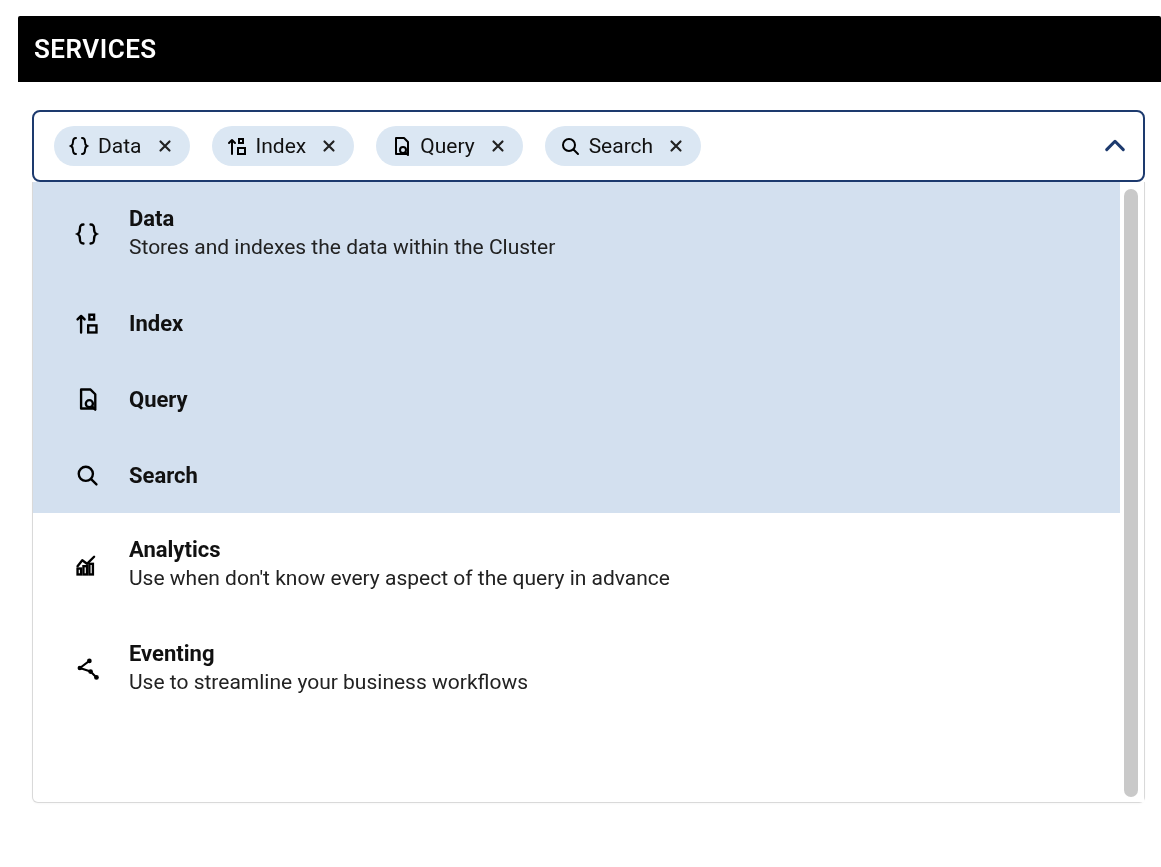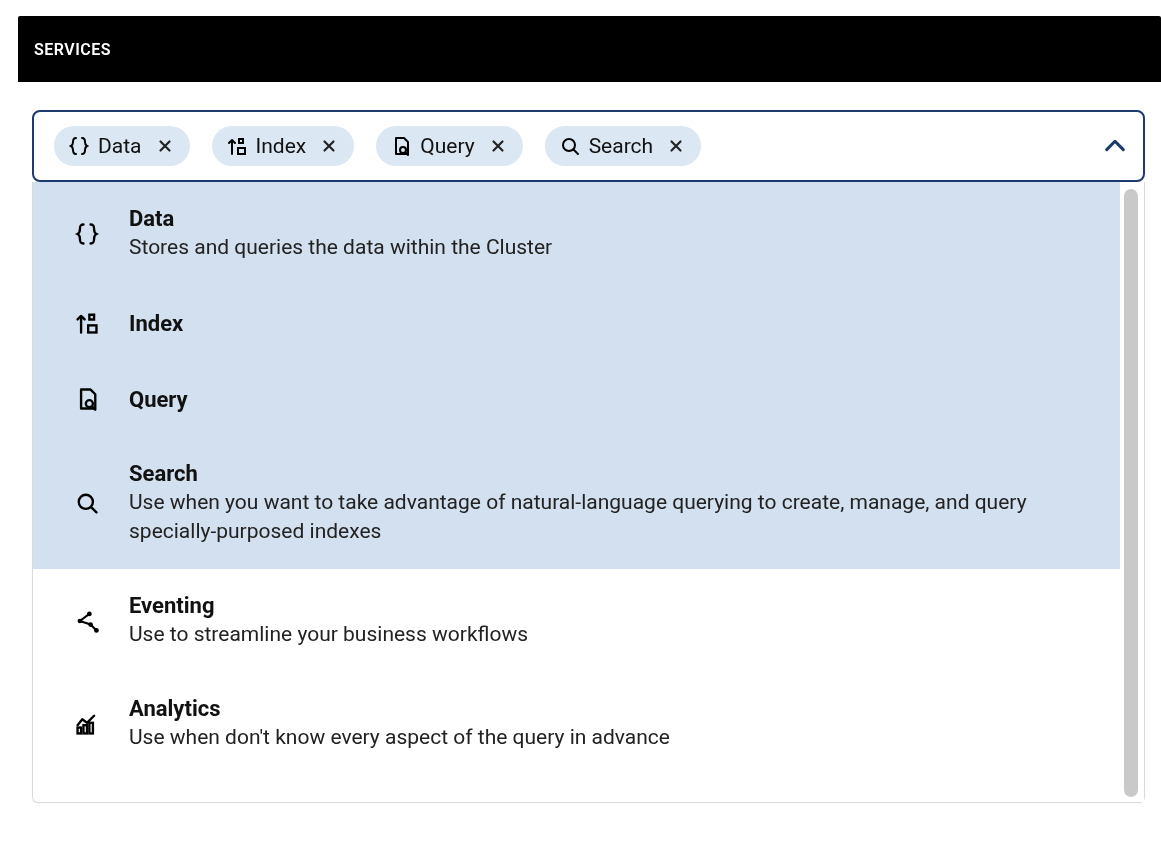--- a/index.html
+++ b/index.html
@@ -14,21 +14,21 @@
     padding: 16px 0 0 18px;
     width: 1161px;
   }
   .header-bar {
     background: #000000;
     color: #ffffff;
     height: 66px;
     display: flex;
     align-items: center;
     padding: 0 16px;
-    font-size: 16px;
+    font-size: 26px;
     font-weight: 600;
     letter-spacing: 0.5px;
     border-radius: 2px 2px 0 0;
     width: 1143px;
   }
   .panel {
     width: 1143px;
     padding: 28px 18px 0 14px;
     position: relative;
   }
@@ -230,21 +230,21 @@
       <div class="dropdown-list">
 
         <div class="option selected">
           <span class="opt-icon">
             <svg width="26" height="26" viewBox="0 0 22 22">
                 <use href="#svg-braces"></use>
               </svg>
           </span>
           <span class="opt-text">
             <span class="opt-title">Data</span>
-            <span class="opt-desc">Stores and queries the data within the Cluster</span>
+            <span class="opt-desc">Stores and indexes the data within the Cluster</span>
           </span>
         </div>
 
         <div class="option selected">
           <span class="opt-icon">
             <svg width="26" height="26" viewBox="0 0 22 22">
                 <use href="#svg-index"></use>
               </svg>
           </span>
           <span class="opt-text">
@@ -264,45 +264,44 @@
         </div>
 
         <div class="option selected">
           <span class="opt-icon">
             <svg width="26" height="26" viewBox="0 0 22 22">
                 <use href="#svg-search"></use>
               </svg>
           </span>
           <span class="opt-text">
             <span class="opt-title">Search</span>
-            <span class="opt-desc">Use when you want to take advantage of natural-language querying to create, manage, and query specially-purposed indexes</span>
+          </span>
+        </div>
+
+        <div class="option">
+          <span class="opt-icon">
+            <svg width="26" height="26" viewBox="0 0 22 22">
+                <use href="#svg-analytics"></use>
+              </svg>
+          </span>
+          <span class="opt-text">
+            <span class="opt-title">Analytics</span>
+            <span class="opt-desc">Use when don't know every aspect of the query in advance</span>
           </span>
         </div>
 
         <div class="option">
           <span class="opt-icon">
             <svg width="26" height="26" viewBox="0 0 22 22">
                 <use href="#svg-eventing"></use>
               </svg>
           </span>
           <span class="opt-text">
             <span class="opt-title">Eventing</span>
             <span class="opt-desc">Use to streamline your business workflows</span>
-          </span>
-        </div>
-
-        <div class="option">
-          <span class="opt-icon">
-            <svg width="26" height="26" viewBox="0 0 22 22">
-                <use href="#svg-analytics"></use>
-              </svg>
-          </span>
-          <span class="opt-text">
-            <span class="opt-title">Analytics</span>
-            <span class="opt-desc">Use when don't know every aspect of the query in advance</span>
           </span>
         </div>
 
       </div>
       <div class="scrollbar-track">
         <div class="scrollbar-thumb"></div>
       </div>
     </div>
 
   </div>

